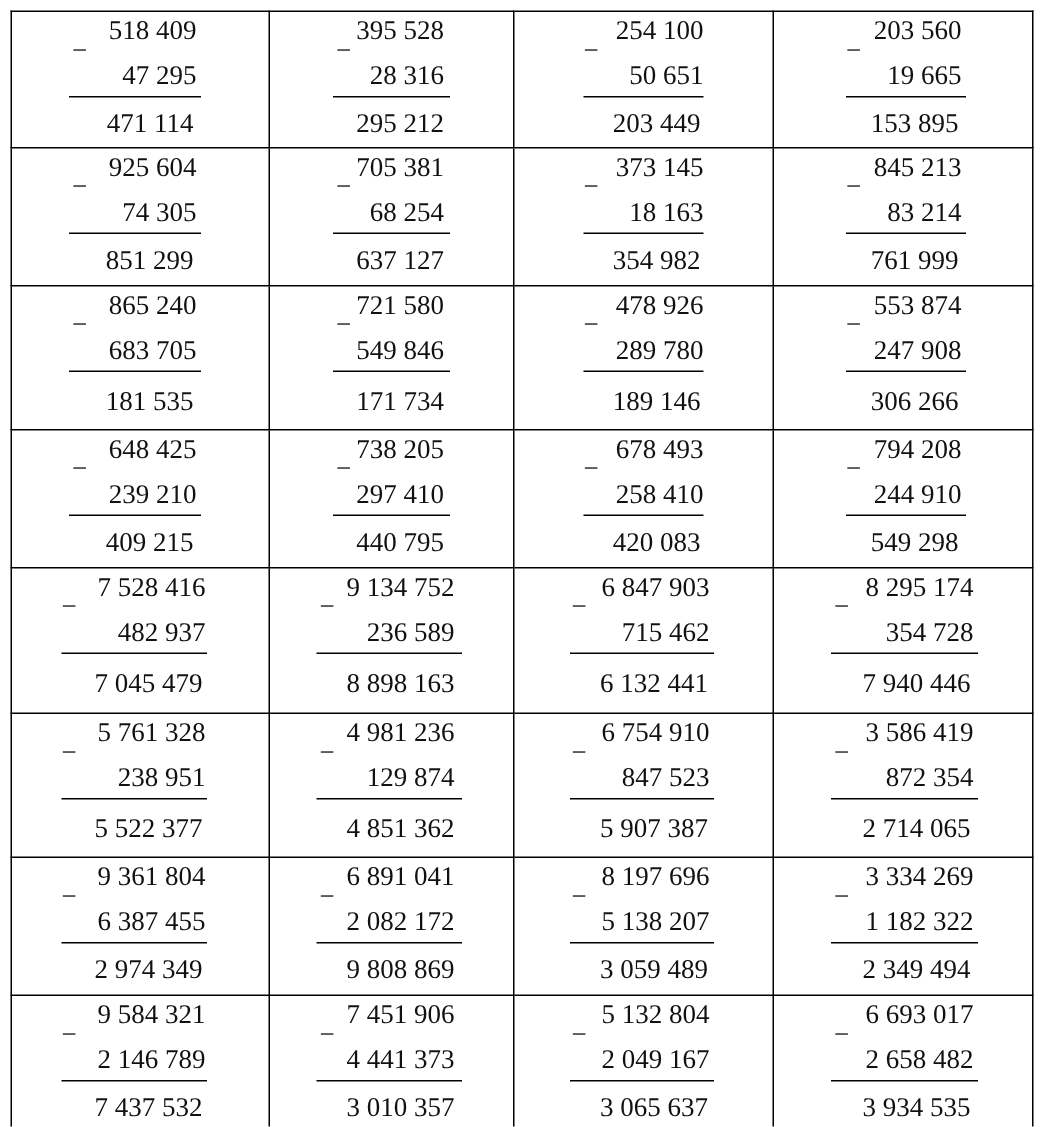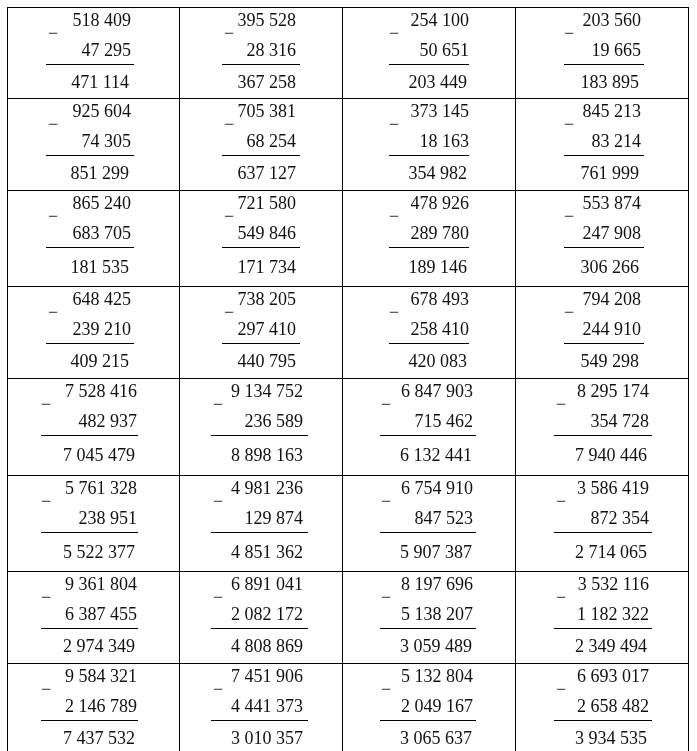--- a/index.html
+++ b/index.html
@@ -33,39 +33,39 @@
             <div class="rule" style="top:56px;left:38px;width:88px"></div>
             <span class="num" style="top:64px;right:50px">471 114</span>
           </div>
         </td>
         <td style="height: 90px;">
           <div class="prob">
             <span class="num" style="top:2px;right:46px">395 528</span>
             <span class="minus" style="top:16px;left:44px">−</span>
             <span class="num" style="top:32px;right:46px">28 316</span>
             <div class="rule" style="top:56px;left:42px;width:78px"></div>
-            <span class="num" style="top:64px;right:46px">367 258</span>
+            <span class="num" style="top:64px;right:46px">295 212</span>
           </div>
         </td>
         <td style="height: 90px;">
           <div class="prob">
             <span class="num" style="top:2px;right:46px">254 100</span>
             <span class="minus" style="top:16px;left:46px">−</span>
             <span class="num" style="top:32px;right:46px">50 651</span>
             <div class="rule" style="top:56px;left:46px;width:80px"></div>
             <span class="num" style="top:64px;right:48px">203 449</span>
           </div>
         </td>
         <td style="height: 90px;">
           <div class="prob">
             <span class="num" style="top:2px;right:47px">203 560</span>
             <span class="minus" style="top:16px;left:48px">−</span>
             <span class="num" style="top:32px;right:47px">19 665</span>
             <div class="rule" style="top:56px;left:48px;width:80px"></div>
-            <span class="num" style="top:64px;right:49px">183 895</span>
+            <span class="num" style="top:64px;right:49px">153 895</span>
           </div>
         </td>
       </tr>
       <tr>
         <td style="height: 91px;">
           <div class="prob">
             <span class="num" style="top:2px;right:48px">925 604</span>
             <span class="minus" style="top:16px;left:40px">−</span>
             <span class="num" style="top:32px;right:48px">74 305</span>
             <div class="rule" style="top:56px;left:38px;width:88px"></div>
@@ -261,35 +261,35 @@
             <div class="rule" style="top:56px;left:33px;width:97px"></div>
             <span class="num" style="top:64px;right:44px">2 974 349</span>
           </div>
         </td>
         <td style="height: 91px;">
           <div class="prob">
             <span class="num" style="top:2px;right:39px">6 891 041</span>
             <span class="minus" style="top:16px;left:33px">−</span>
             <span class="num" style="top:32px;right:39px">2 082 172</span>
             <div class="rule" style="top:56px;left:31px;width:97px"></div>
-            <span class="num" style="top:64px;right:39px">4 808 869</span>
+            <span class="num" style="top:64px;right:39px">9 808 869</span>
           </div>
         </td>
         <td style="height: 91px;">
           <div class="prob">
             <span class="num" style="top:2px;right:42px">8 197 696</span>
             <span class="minus" style="top:16px;left:38px">−</span>
             <span class="num" style="top:32px;right:42px">5 138 207</span>
             <div class="rule" style="top:56px;left:37px;width:96px"></div>
             <span class="num" style="top:64px;right:43px">3 059 489</span>
           </div>
         </td>
         <td style="height: 91px;">
           <div class="prob">
-            <span class="num" style="top:2px;right:39px">3 532 116</span>
+            <span class="num" style="top:2px;right:39px">3 334 269</span>
             <span class="minus" style="top:16px;left:40px">−</span>
             <span class="num" style="top:32px;right:39px">1 182 322</span>
             <div class="rule" style="top:56px;left:38px;width:98px"></div>
             <span class="num" style="top:64px;right:41px">2 349 494</span>
           </div>
         </td>
       </tr>
       <tr>
         <td style="height: 92px;">
           <div class="prob">

